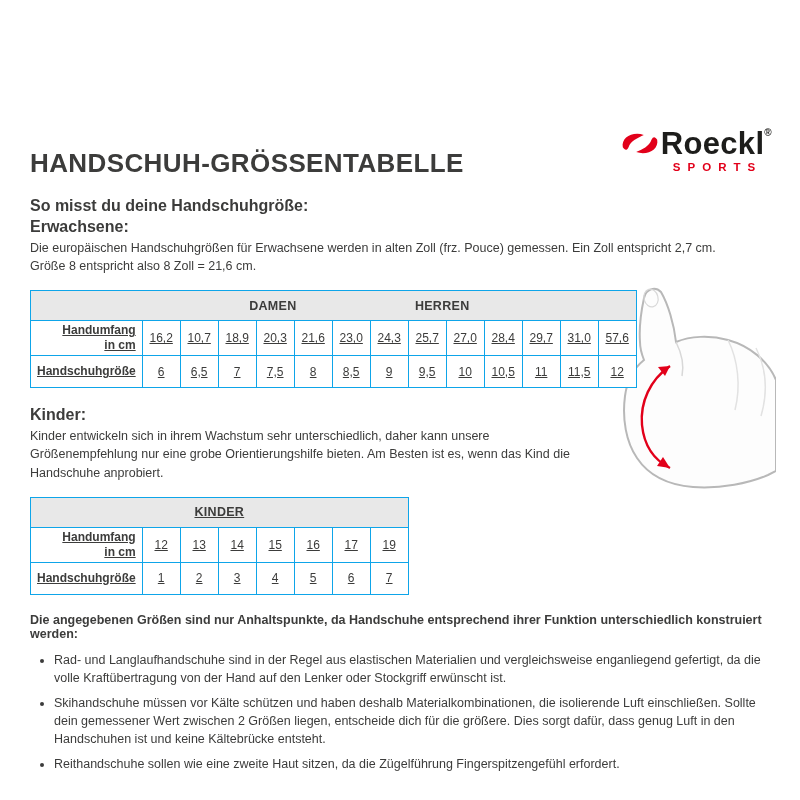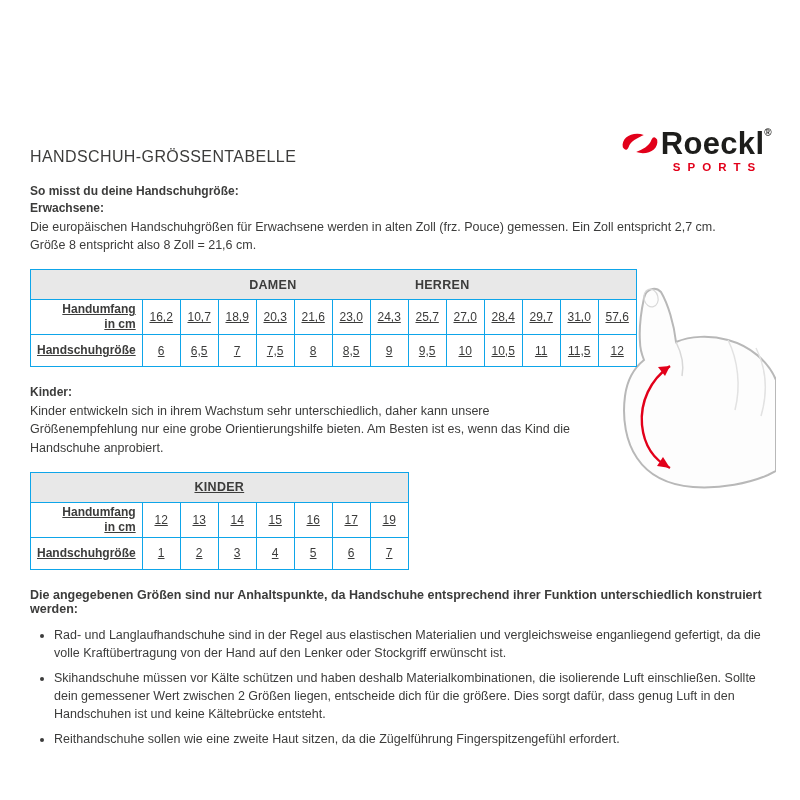--- a/index.html
+++ b/index.html
@@ -13,22 +13,22 @@
   
   .logo { position:absolute; top:128px; right:28px; }
   .logo-row { display:flex; align-items:center; }
   .emblem svg { display:block; }
   .wordmark { font-size:31px; font-weight:bold; color:#1d1d1b; line-height:1; letter-spacing:0.3px; }
   .reg { font-size:10px; font-weight:bold; vertical-align:top; }
   .subbrand { color:#e2001a; font-weight:bold; font-size:11.5px; letter-spacing:7px; margin-top:2px; margin-left:54px; }
 
   
   .content { position:absolute; left:30px; top:148px; width:742px; }
-  h1 { font-size:16px; font-weight:400; letter-spacing:0.4px; color:#3c3c3b; margin:0 0 18px 0; }
-  .sec-heading { font-size:12px; font-weight:bold; margin:0 0 3px 0; }
+  h1 { font-size:26px; font-weight:700; letter-spacing:0.4px; color:#3c3c3b; margin:0 0 18px 0; }
+  .sec-heading { font-size:16px; font-weight:bold; margin:0 0 3px 0; }
   .sec-body { font-size:12.5px; line-height:1.45; margin:0 0 15px 0; }
   .sec-body .line { display:block; }
   .narrow { width:565px; }
 
   
   table.size-table { border-collapse:collapse; margin:0 0 18px 0; }
   table.size-table th, table.size-table td { border:1px solid #0ea5e9;text-decoration:underline; }
   .band { background:#e8e8e8; height:27px; position:relative; font-weight:bold; font-size:12.5px; }
   .band .g { position:absolute; top:50%; transform:translate(-50%,-50%); letter-spacing:0.3px; }
   .g-damen { left:40%; }

